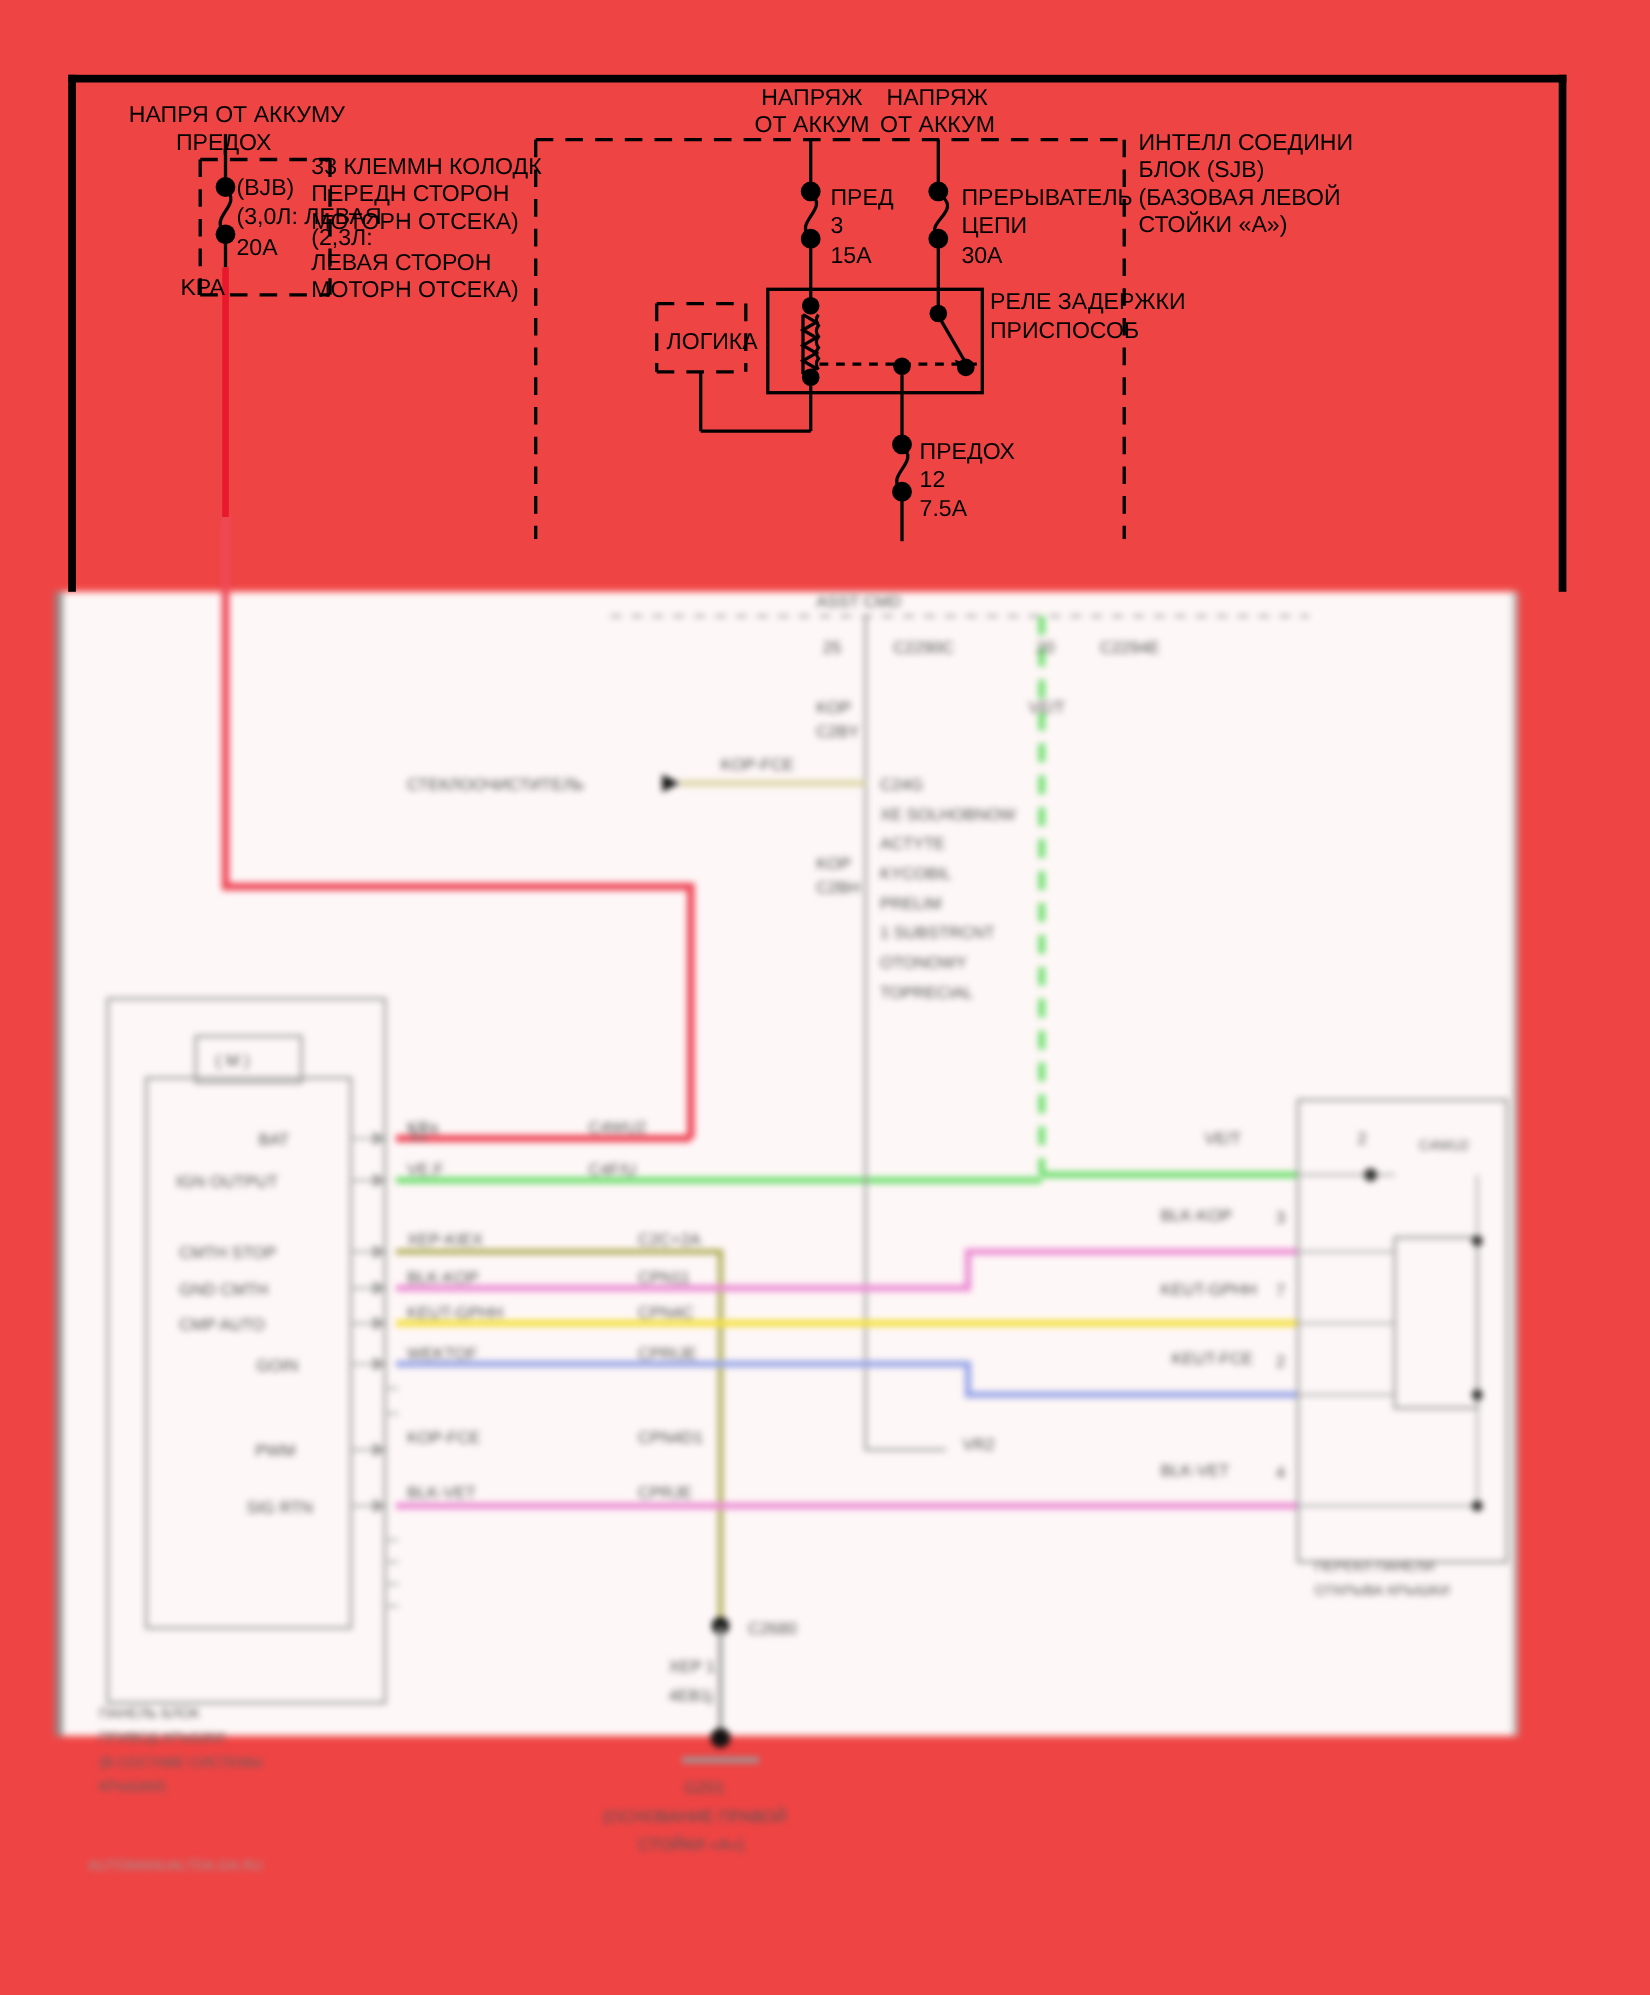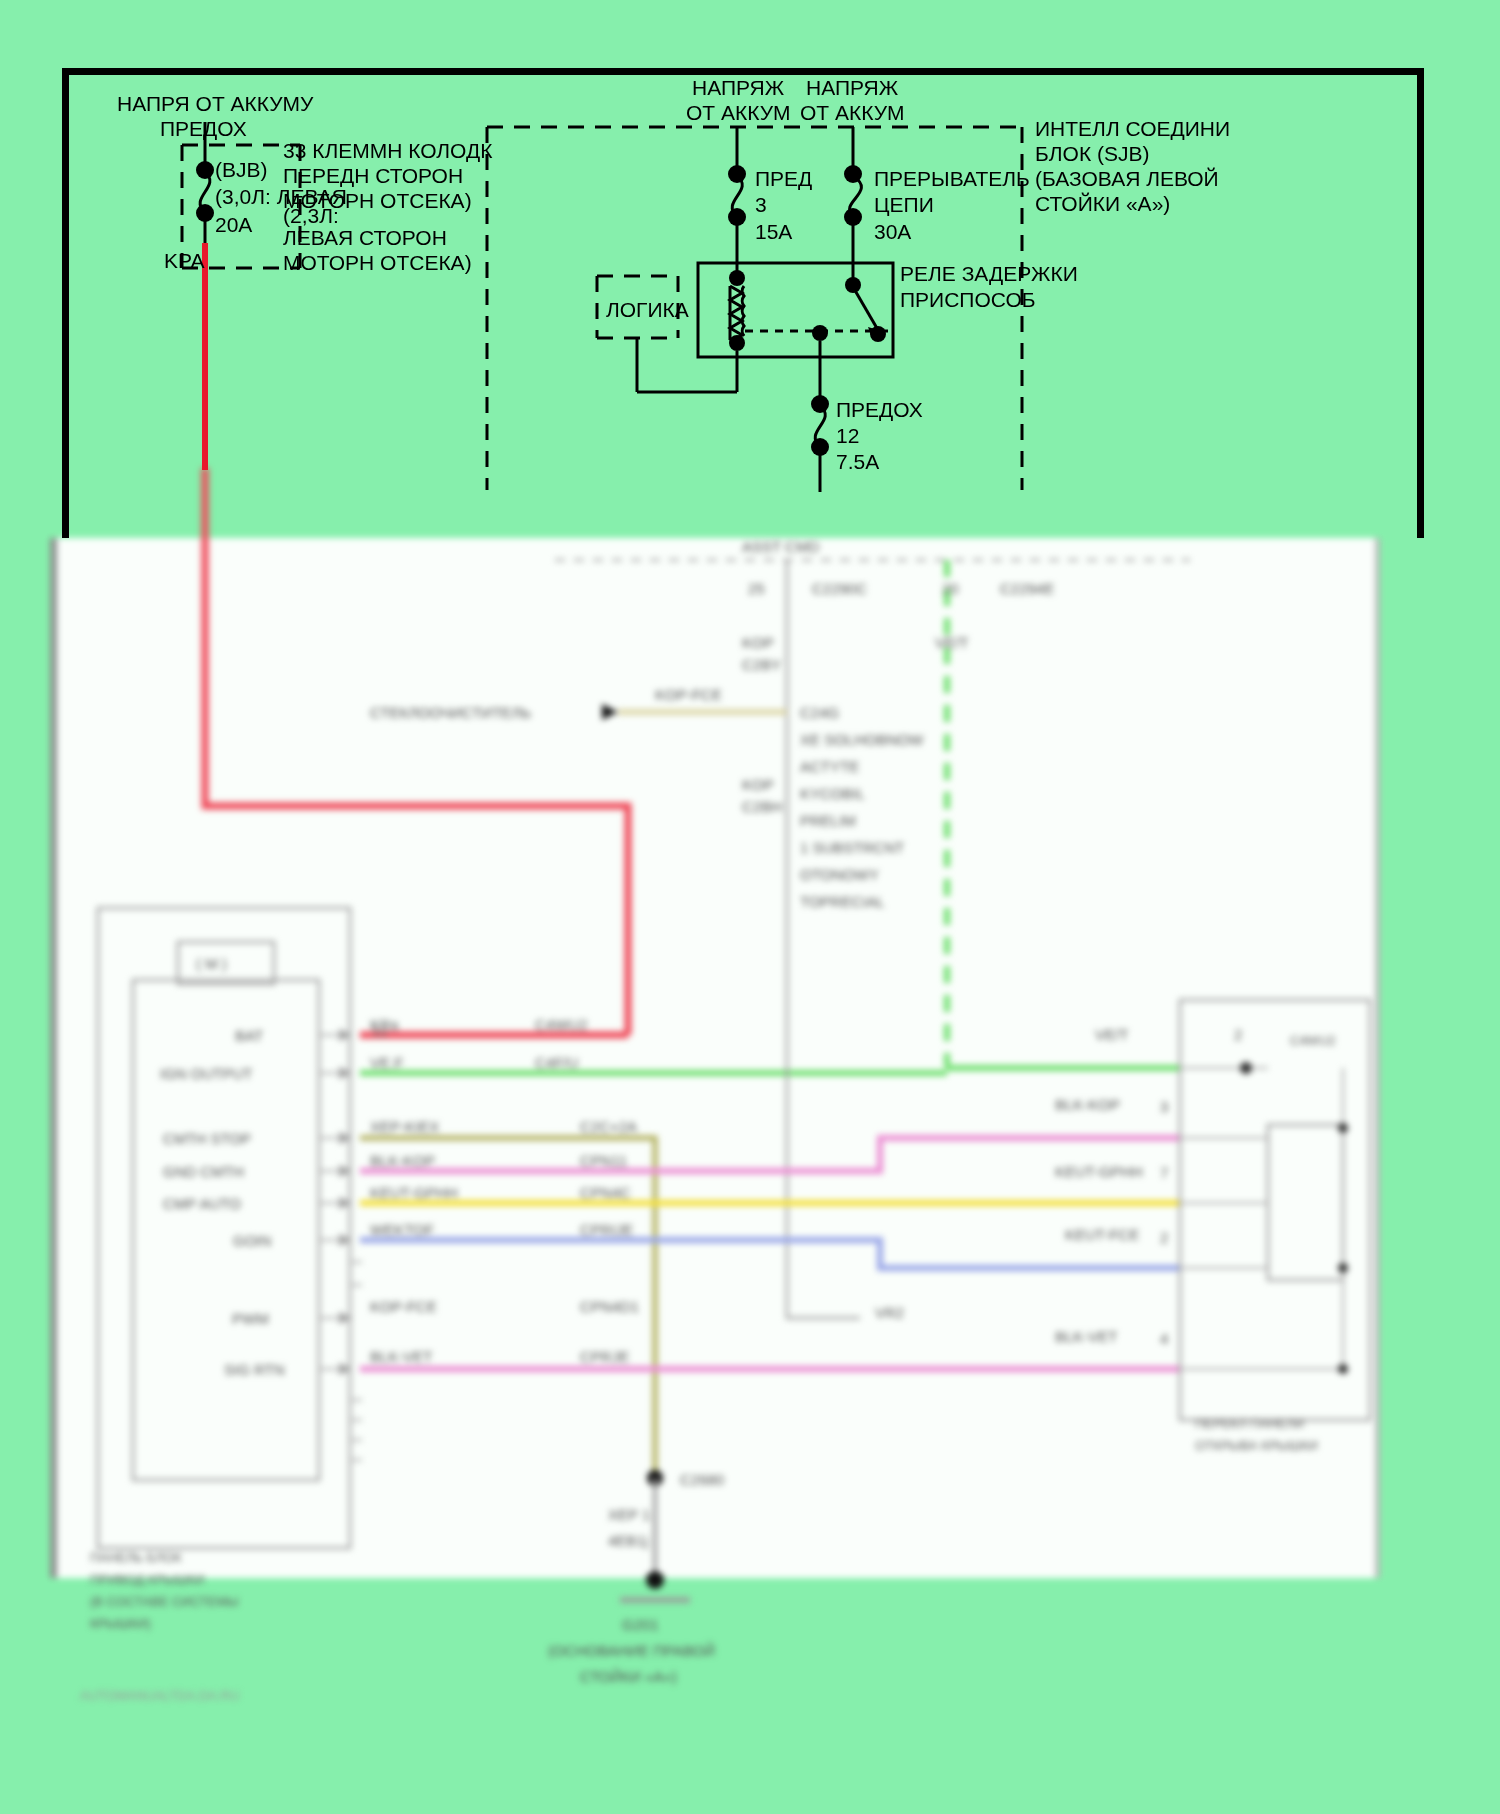--- a/index.html
+++ b/index.html
@@ -1,17 +1,17 @@
 <!DOCTYPE html>
 <html><head>
 <meta charset="utf-8">
 <style>
   html,body{margin:0;padding:0;background:#ffffff;}
   body{font-family:"Liberation Sans",sans-serif;}
-  #page{position:relative;width:1500px;height:1814px;background:#86efac;overflow:hidden;}
+  #page{position:relative;width:1500px;height:1814px;background:#ef4444;overflow:hidden;}
 
   
   .frame-top{position:absolute;left:62px;top:68px;width:1362px;height:470px;
              border:7px solid #000;border-bottom:none;box-sizing:border-box;}
 
   
   .sheet-blur{position:absolute;left:50px;top:538px;width:1330px;height:1040px;
               background:#ffffff;border-left:7px solid #8d8d8d;border-right:5px solid #b9b9b9;
               box-sizing:border-box;filter:blur(3.2px);opacity:.96;}
 

